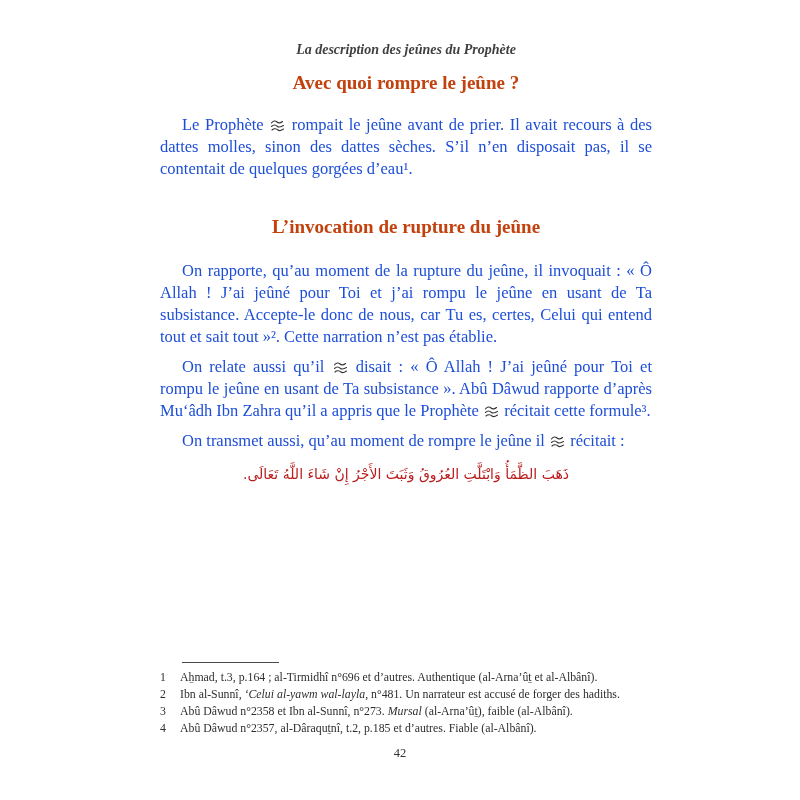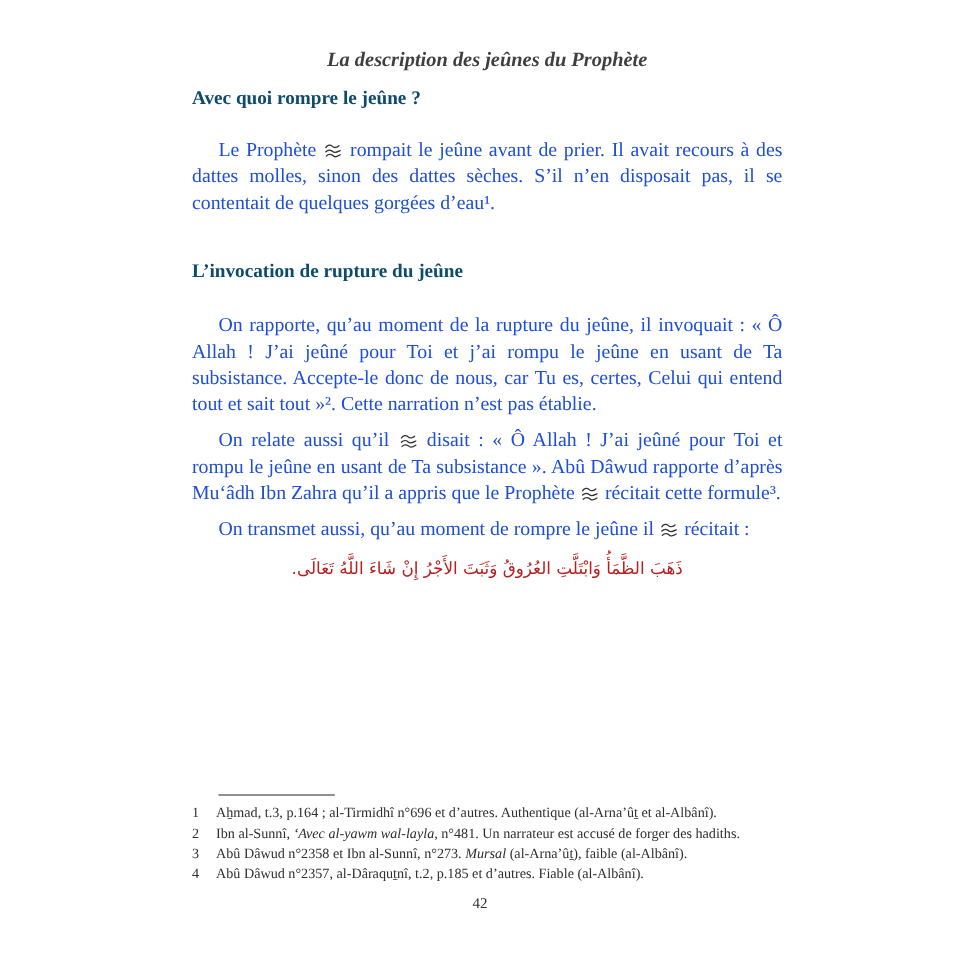--- a/index.html
+++ b/index.html
@@ -20,29 +20,30 @@
     position: absolute;
     left: 160px;
     top: 0;
     width: 492px;
     padding-top: 42px;
   }
   .running-header {
     text-align: center;
     font-style: italic;
     font-weight: bold;
-    font-size: 17px;
+    font-size: 14px;
     line-height: 16px;
     color: #3f3f3f;
   }
   .section-title {
+    text-align: center;
     font-weight: bold;
-    font-size: 16px;
+    font-size: 19px;
     line-height: 26px;
-    color: #0c4a6e;
+    color: #c2410c;
     margin: 12px 0 0 0;
   }
   .section-title.second {
     margin-top: 34px;
     margin-bottom: 20px;
   }
   p.body-para {
     font-size: 16.5px;
     line-height: 22px;
     text-align: justify;
@@ -147,21 +148,21 @@
   <div class="footnotes">
     <div class="fn-rule"></div>
 
     <div class="footnote">
       <span class="fn-num">1</span>
       <span class="fn-text"><span>Aẖmad, t.3, p.164&nbsp;; al-Tirmidhî n°696 et d’autres. Authentique (al-Arna’ûṯ et al-Albânî).</span><i></i><span></span></span>
     </div>
 
     <div class="footnote">
       <span class="fn-num">2</span>
-      <span class="fn-text"><span>Ibn al-Sunnî, </span><i>‘Avec al-yawm wal-layla</i><span>, n°481. Un narrateur est accusé de forger des hadiths.</span></span>
+      <span class="fn-text"><span>Ibn al-Sunnî, </span><i>‘Celui al-yawm wal-layla</i><span>, n°481. Un narrateur est accusé de forger des hadiths.</span></span>
     </div>
 
     <div class="footnote">
       <span class="fn-num">3</span>
       <span class="fn-text"><span>Abû Dâwud n°2358 et Ibn al-Sunnî, n°273. </span><i>Mursal</i><span> (al-Arna’ûṯ), faible (al-Albânî).</span></span>
     </div>
 
     <div class="footnote">
       <span class="fn-num">4</span>
       <span class="fn-text"><span>Abû Dâwud n°2357, al-Dâraquṯnî, t.2, p.185 et d’autres. Fiable (al-Albânî).</span><i></i><span></span></span>

